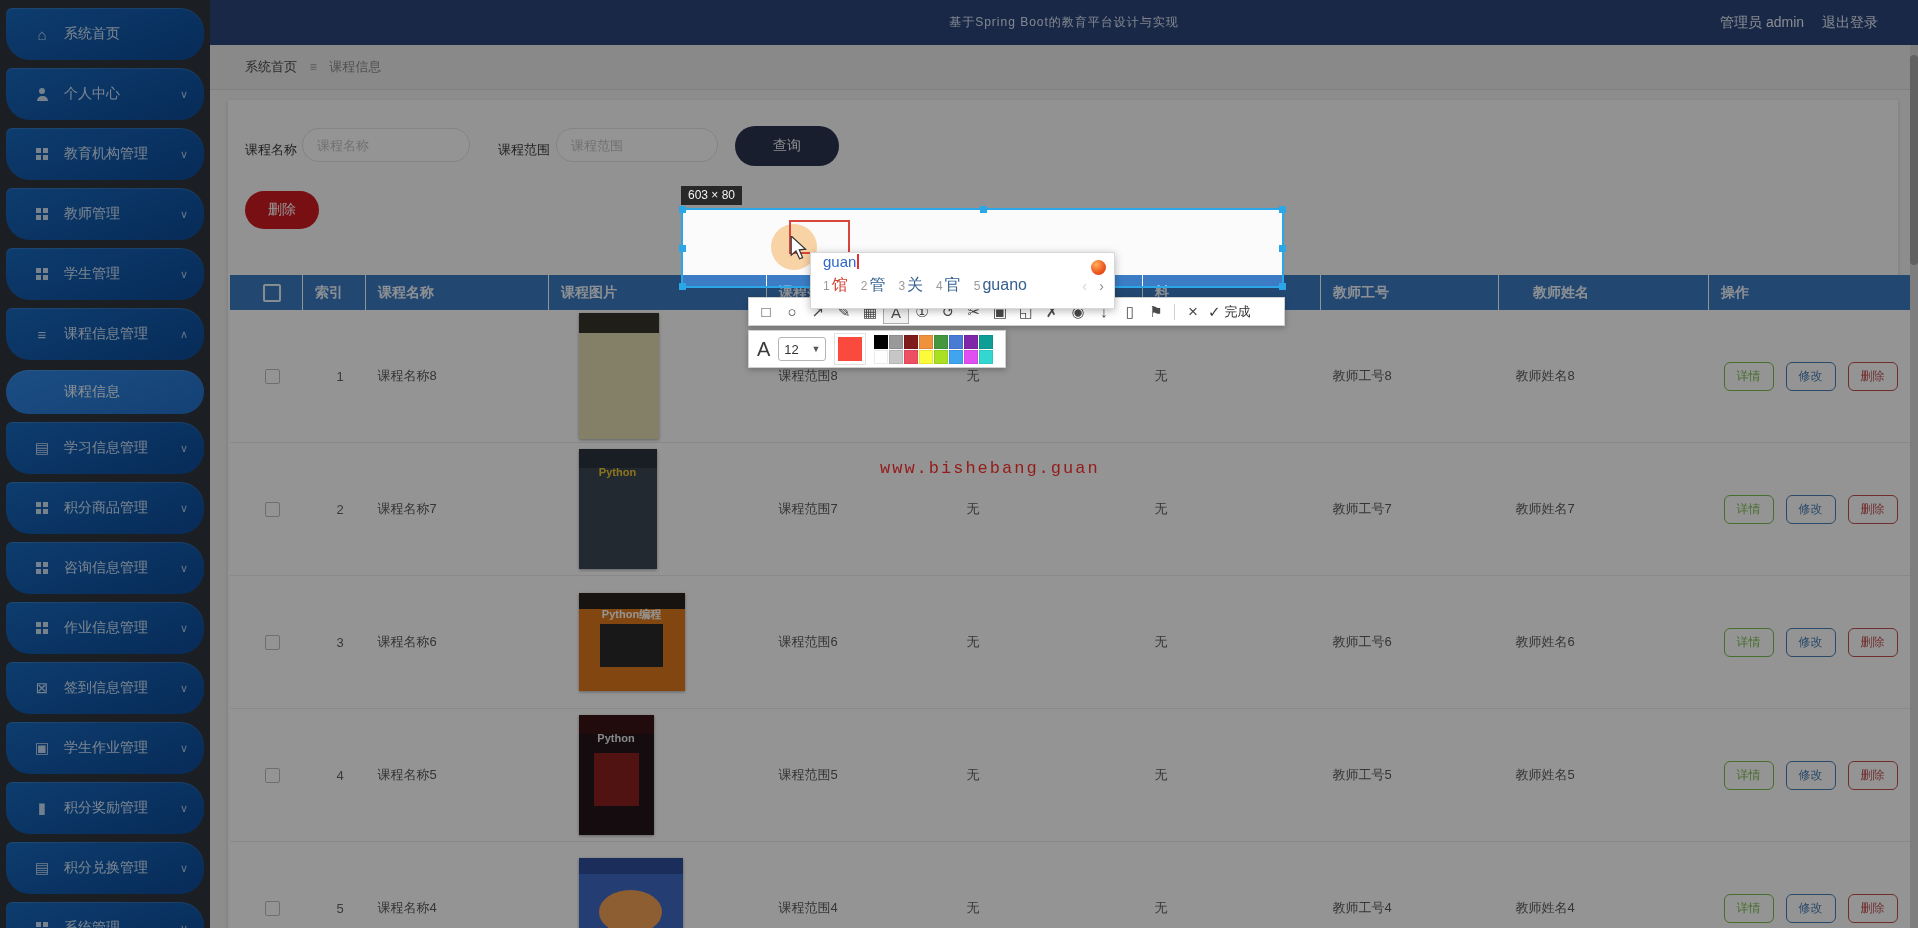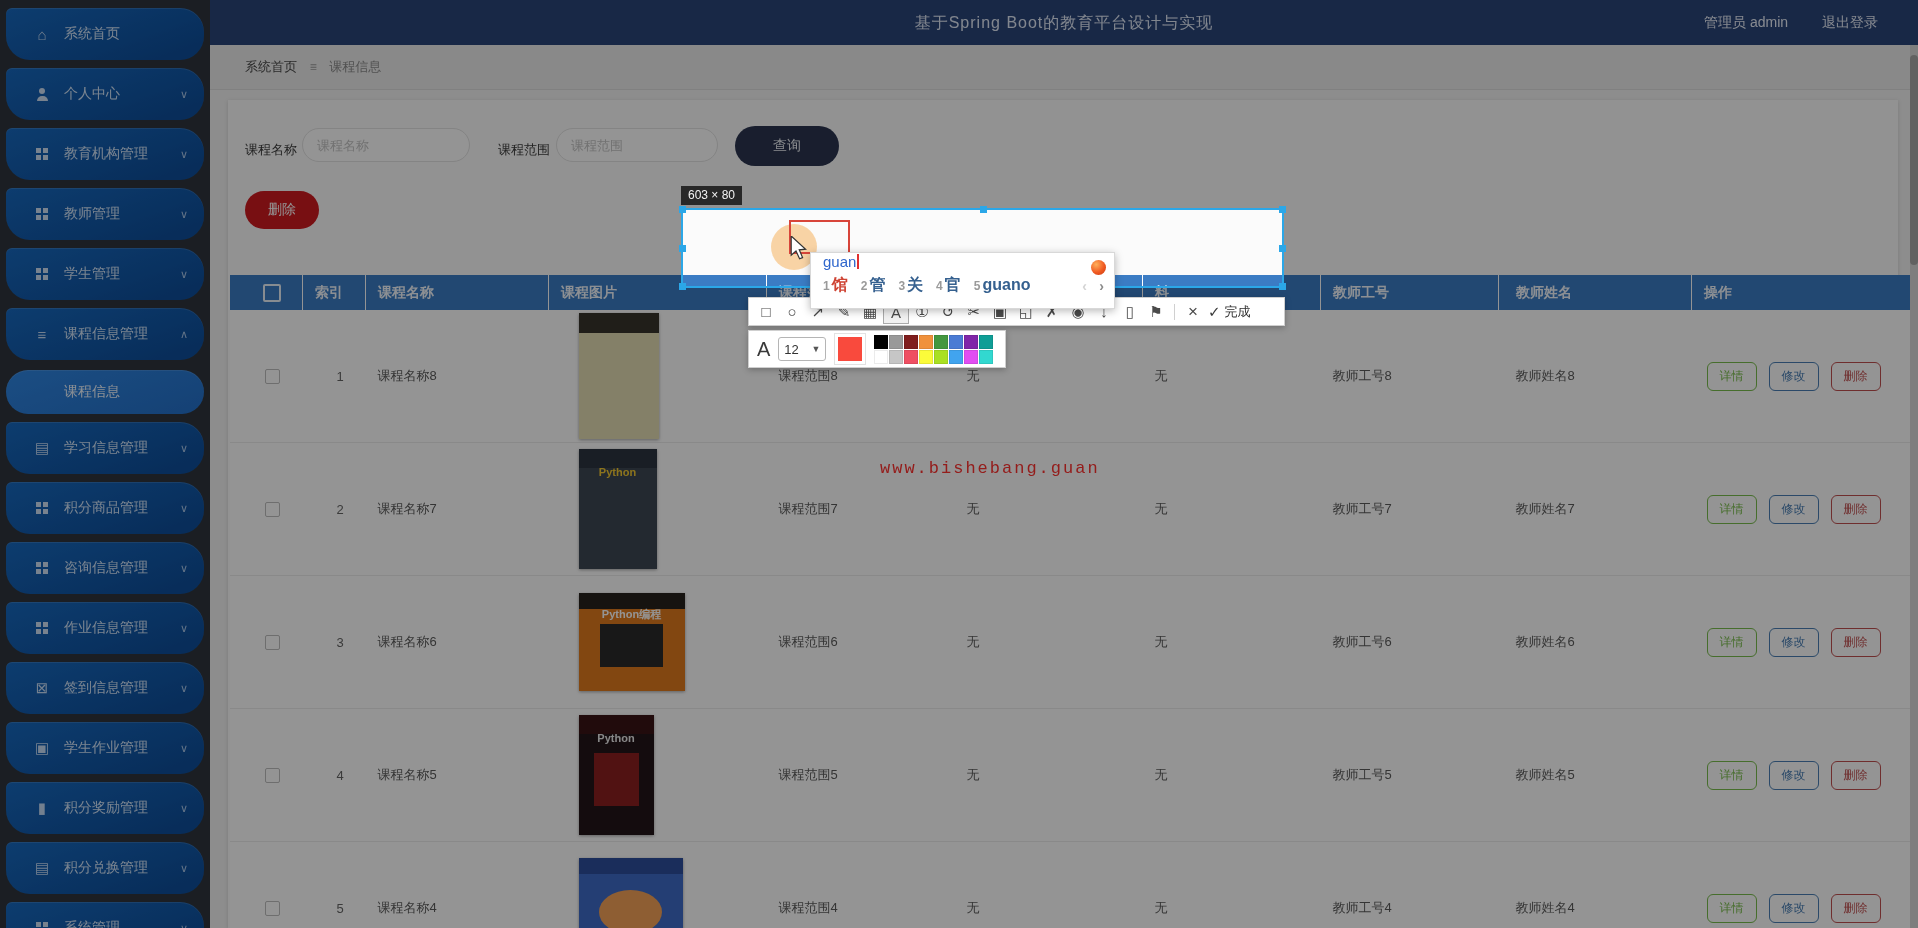--- a/index.html
+++ b/index.html
@@ -1,23 +1,23 @@
 <!DOCTYPE html>
 <html><head>
 <meta charset="utf-8">
 <style>
   html,body{margin:0;padding:0;background:#555;}
   .app{position:relative;width:1918px;height:928px;overflow:hidden;
        font-family:"Liberation Sans","DejaVu Sans",sans-serif;background:#f3f3f3;}
   
   .topbar{position:absolute;left:210px;top:0;right:0;height:45px;background:#2a4579;}
   .topbar .title{position:absolute;left:0;right:0;top:0;line-height:45px;text-align:center;
-      color:#dfe7f5;font-size:16px;letter-spacing:1px;}
+      color:#dfe7f5;font-size:12px;letter-spacing:1px;}
   .userbox{position:absolute;right:40px;top:0;line-height:45px;color:#e8eef8;font-size:14px;}
-  .userbox .logout{margin-left:30px;cursor:pointer;}
+  .userbox .logout{margin-left:14px;cursor:pointer;}
   
   .sidebar{position:absolute;left:0;top:0;width:210px;height:928px;background:#30353d;z-index:2;}
   .side-item{position:relative;margin:8px 6px 0 6px;height:52px;border-radius:6px 24px 24px 24px;
       background:linear-gradient(160deg,#1769bf 0%,#0e4f9c 85%);display:flex;align-items:center;
       color:#d3e4f8;font-size:14px;cursor:pointer;box-shadow:inset 0 1px 0 rgba(255,255,255,.12);}
   .side-item .sicon{width:20px;margin-left:26px;margin-right:12px;text-align:center;font-size:15px;
       color:#c6dcf6;display:flex;align-items:center;justify-content:center;}
   .side-item .chev{position:absolute;right:16px;font-size:11px;color:#a9c6e8;}
   .side-item.sub{height:44px;margin:10px 6px 2px 6px;border-radius:22px;
       background:linear-gradient(160deg,#2f86e2,#2470c9);}
@@ -86,21 +86,21 @@
   .red-rect{position:absolute;left:789px;top:220px;width:61px;height:34px;border:2px solid #d8453a;
       box-sizing:border-box;z-index:43;}
   .cursor{position:absolute;left:790px;top:236px;z-index:70;}
   
   .ime{position:absolute;left:810px;top:252px;width:305px;height:57px;background:#fff;
       border:1px solid #d8d8d8;box-shadow:0 2px 8px rgba(0,0,0,.28);z-index:66;box-sizing:border-box;}
   .ime-input{padding:0 10px 0 12px;font-size:15px;color:#2f66cc;}
   .ime-caret{display:inline-block;width:2px;height:15px;background:#e03030;margin-left:1px;vertical-align:-2px;}
   .ime-logo{position:absolute;right:8px;top:7px;width:15px;height:15px;border-radius:50%;
       background:radial-gradient(circle at 35% 30%,#ffb05a,#f05a22 55%,#c83a10);}
-  .ime-cands{padding:5px 10px 0 12px;white-space:nowrap;font-weight:bold;}
+  .ime-cands{padding:5px 10px 0 12px;white-space:nowrap;}
   .cand{display:inline-block;margin-right:13px;cursor:pointer;}
   .cand .cnum{font-size:12px;color:#9a9a9a;margin-right:2px;}
   .cand .ctext{font-size:16px;color:#35608f;}
   .cand:first-child .ctext{color:#cf4434;}
   .cand:last-child .ctext{color:#2f66cc;font-size:15px;}
   .cand-nav{float:right;margin-top:2px;}
   .cand-nav .prev{color:#d4d4d4;font-size:14px;margin-right:8px;}
   .cand-nav .next{color:#8a8a8a;font-size:14px;}
   
   .tb1{position:absolute;left:748px;top:297px;width:537px;height:29px;background:#fff;border:1px solid #cfcfcf;
@@ -256,21 +256,21 @@
         <th class="th-ck" style="width:60px;">
             <div class="cbx-h"></div>
           </th>
         <th class="th-idx" style="width:50px;">索引</th>
         <th style="width:170px;">课程名称</th>
         <th style="width:205px;">课程图片</th>
         <th style="width:175px;">课程范围</th>
         <th style="width:175px;"></th>
         <th class="th-mat" style="width:165px;">料</th>
         <th style="width:165px;">教师工号</th>
-        <th style="width:175px;padding-left:17px;margin-left:32px;">教师姓名</th>
+        <th style="width:175px;padding-left:34px;margin-left:32px;">教师姓名</th>
         <th class="th-op" style="width:310px;">操作</th>
       </tr>
     </thead>
     <tbody id="tbody">
         <tr>
           <td class="td-ck">
             <div class="cbx"></div>
           </td>
           <td class="td-idx">1</td>
           <td>课程名称8</td>

